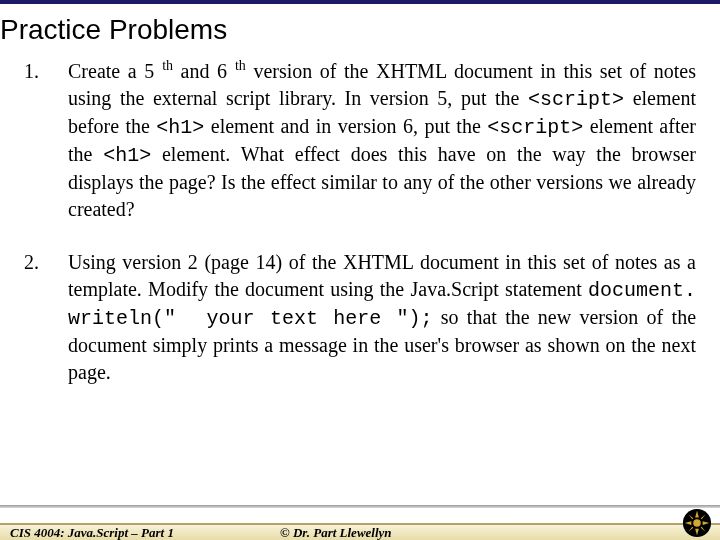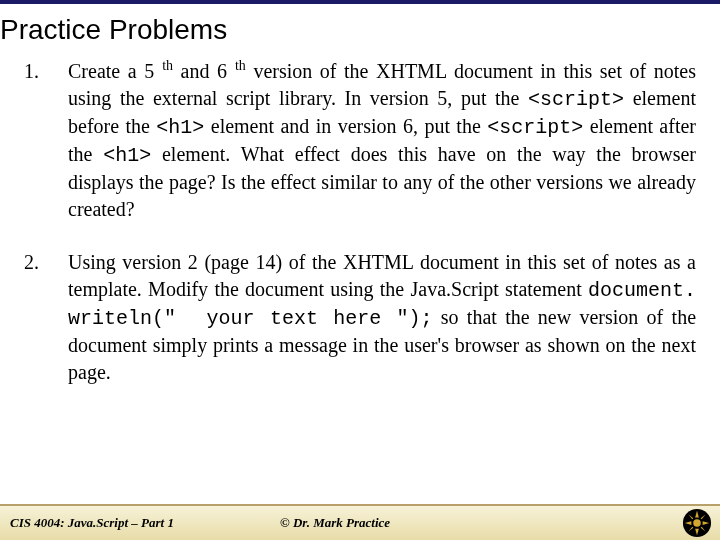--- a/index.html
+++ b/index.html
@@ -43,21 +43,21 @@
     flex: 1;
     font-size: 20px;
     line-height: 1.35;
     text-align: justify;
   }
   sup { font-size: 0.7em; vertical-align: super; line-height: 0; margin-left: 8px; }
   .mono { font-family: Liberation Mono, monospace; }
   .footer {
     position: absolute;
     left: 0; right: 0; bottom: 0;
-    height: 36px;
+    height: 17px;
     border-top: 2px solid #b8a06a;
     background: linear-gradient(#f7f2d8, #e8dca8);
     display: flex;
     align-items: center;
     font-family: "Times New Roman", Times, serif;
     font-size: 13px;
     font-style: italic;
     font-weight: bold;
   }
   .footer .left { flex: 0 0 260px; padding-left: 10px; }
@@ -91,21 +91,21 @@
     <div class="item">
       <div class="num">2.</div>
       <div class="body">Using version 2 (page 14) of the XHTML document in this set of notes as a template.  Modify the document using the Java.Script statement <span class="mono">document. writeln(" &nbsp;your text here ");</span> so that the new version of the document simply prints a message in the user's browser as shown on the next page.</div>
     </div>
   </div>
 
   <div class="bevel-line"></div>
 
   <div class="footer">
     <div class="left">CIS 4004: Java.Script – Part 1</div>
-    <div class="right">© Dr. Mark Practice</div>
+    <div class="right">© Dr. Part Llewellyn</div>
     <svg class="logo" viewBox="0 0 32 32">
       <circle cx="16" cy="16" r="15" fill="#000"></circle>
       <g fill="#d4a731">
         <circle cx="16" cy="16" r="4"></circle>
         <path d="M16 3 L18 10 L14 10 Z"></path>
         <path d="M16 29 L18 22 L14 22 Z"></path>
         <path d="M3 16 L10 14 L10 18 Z"></path>
         <path d="M29 16 L22 14 L22 18 Z"></path>
         <path d="M7 7 L12 11 L11 12 Z"></path>
         <path d="M25 7 L20 11 L21 12 Z"></path>

